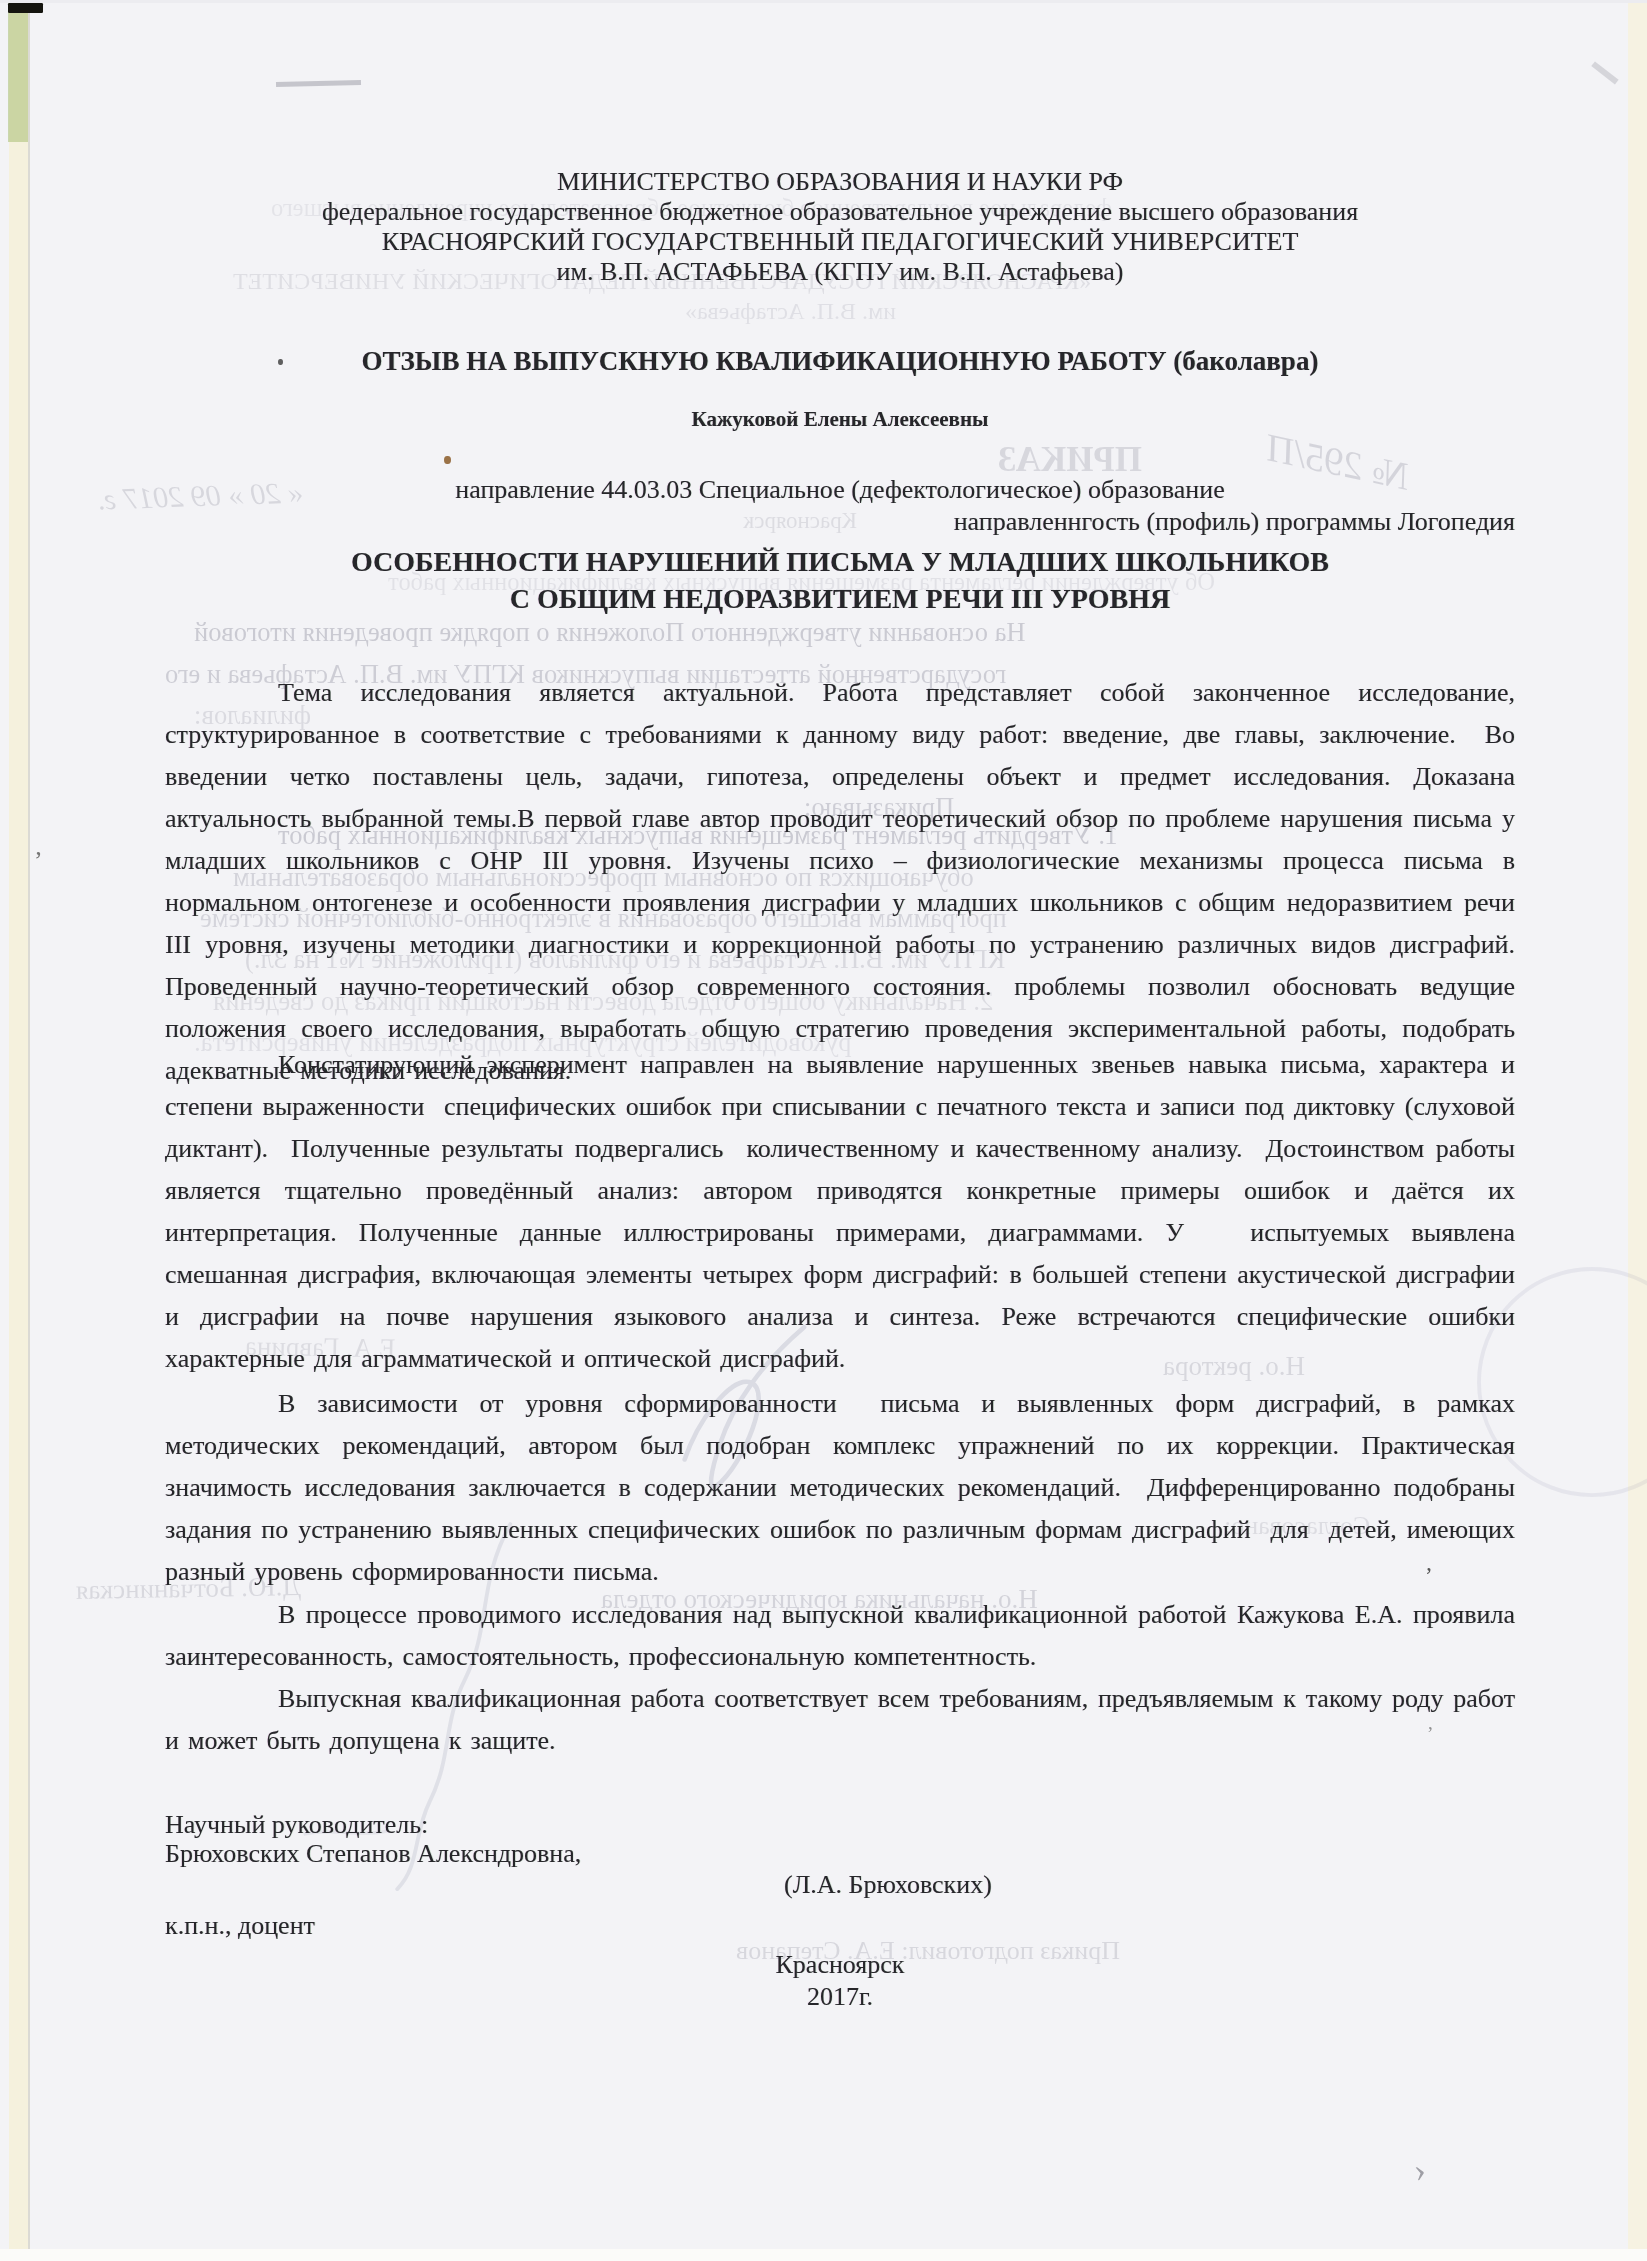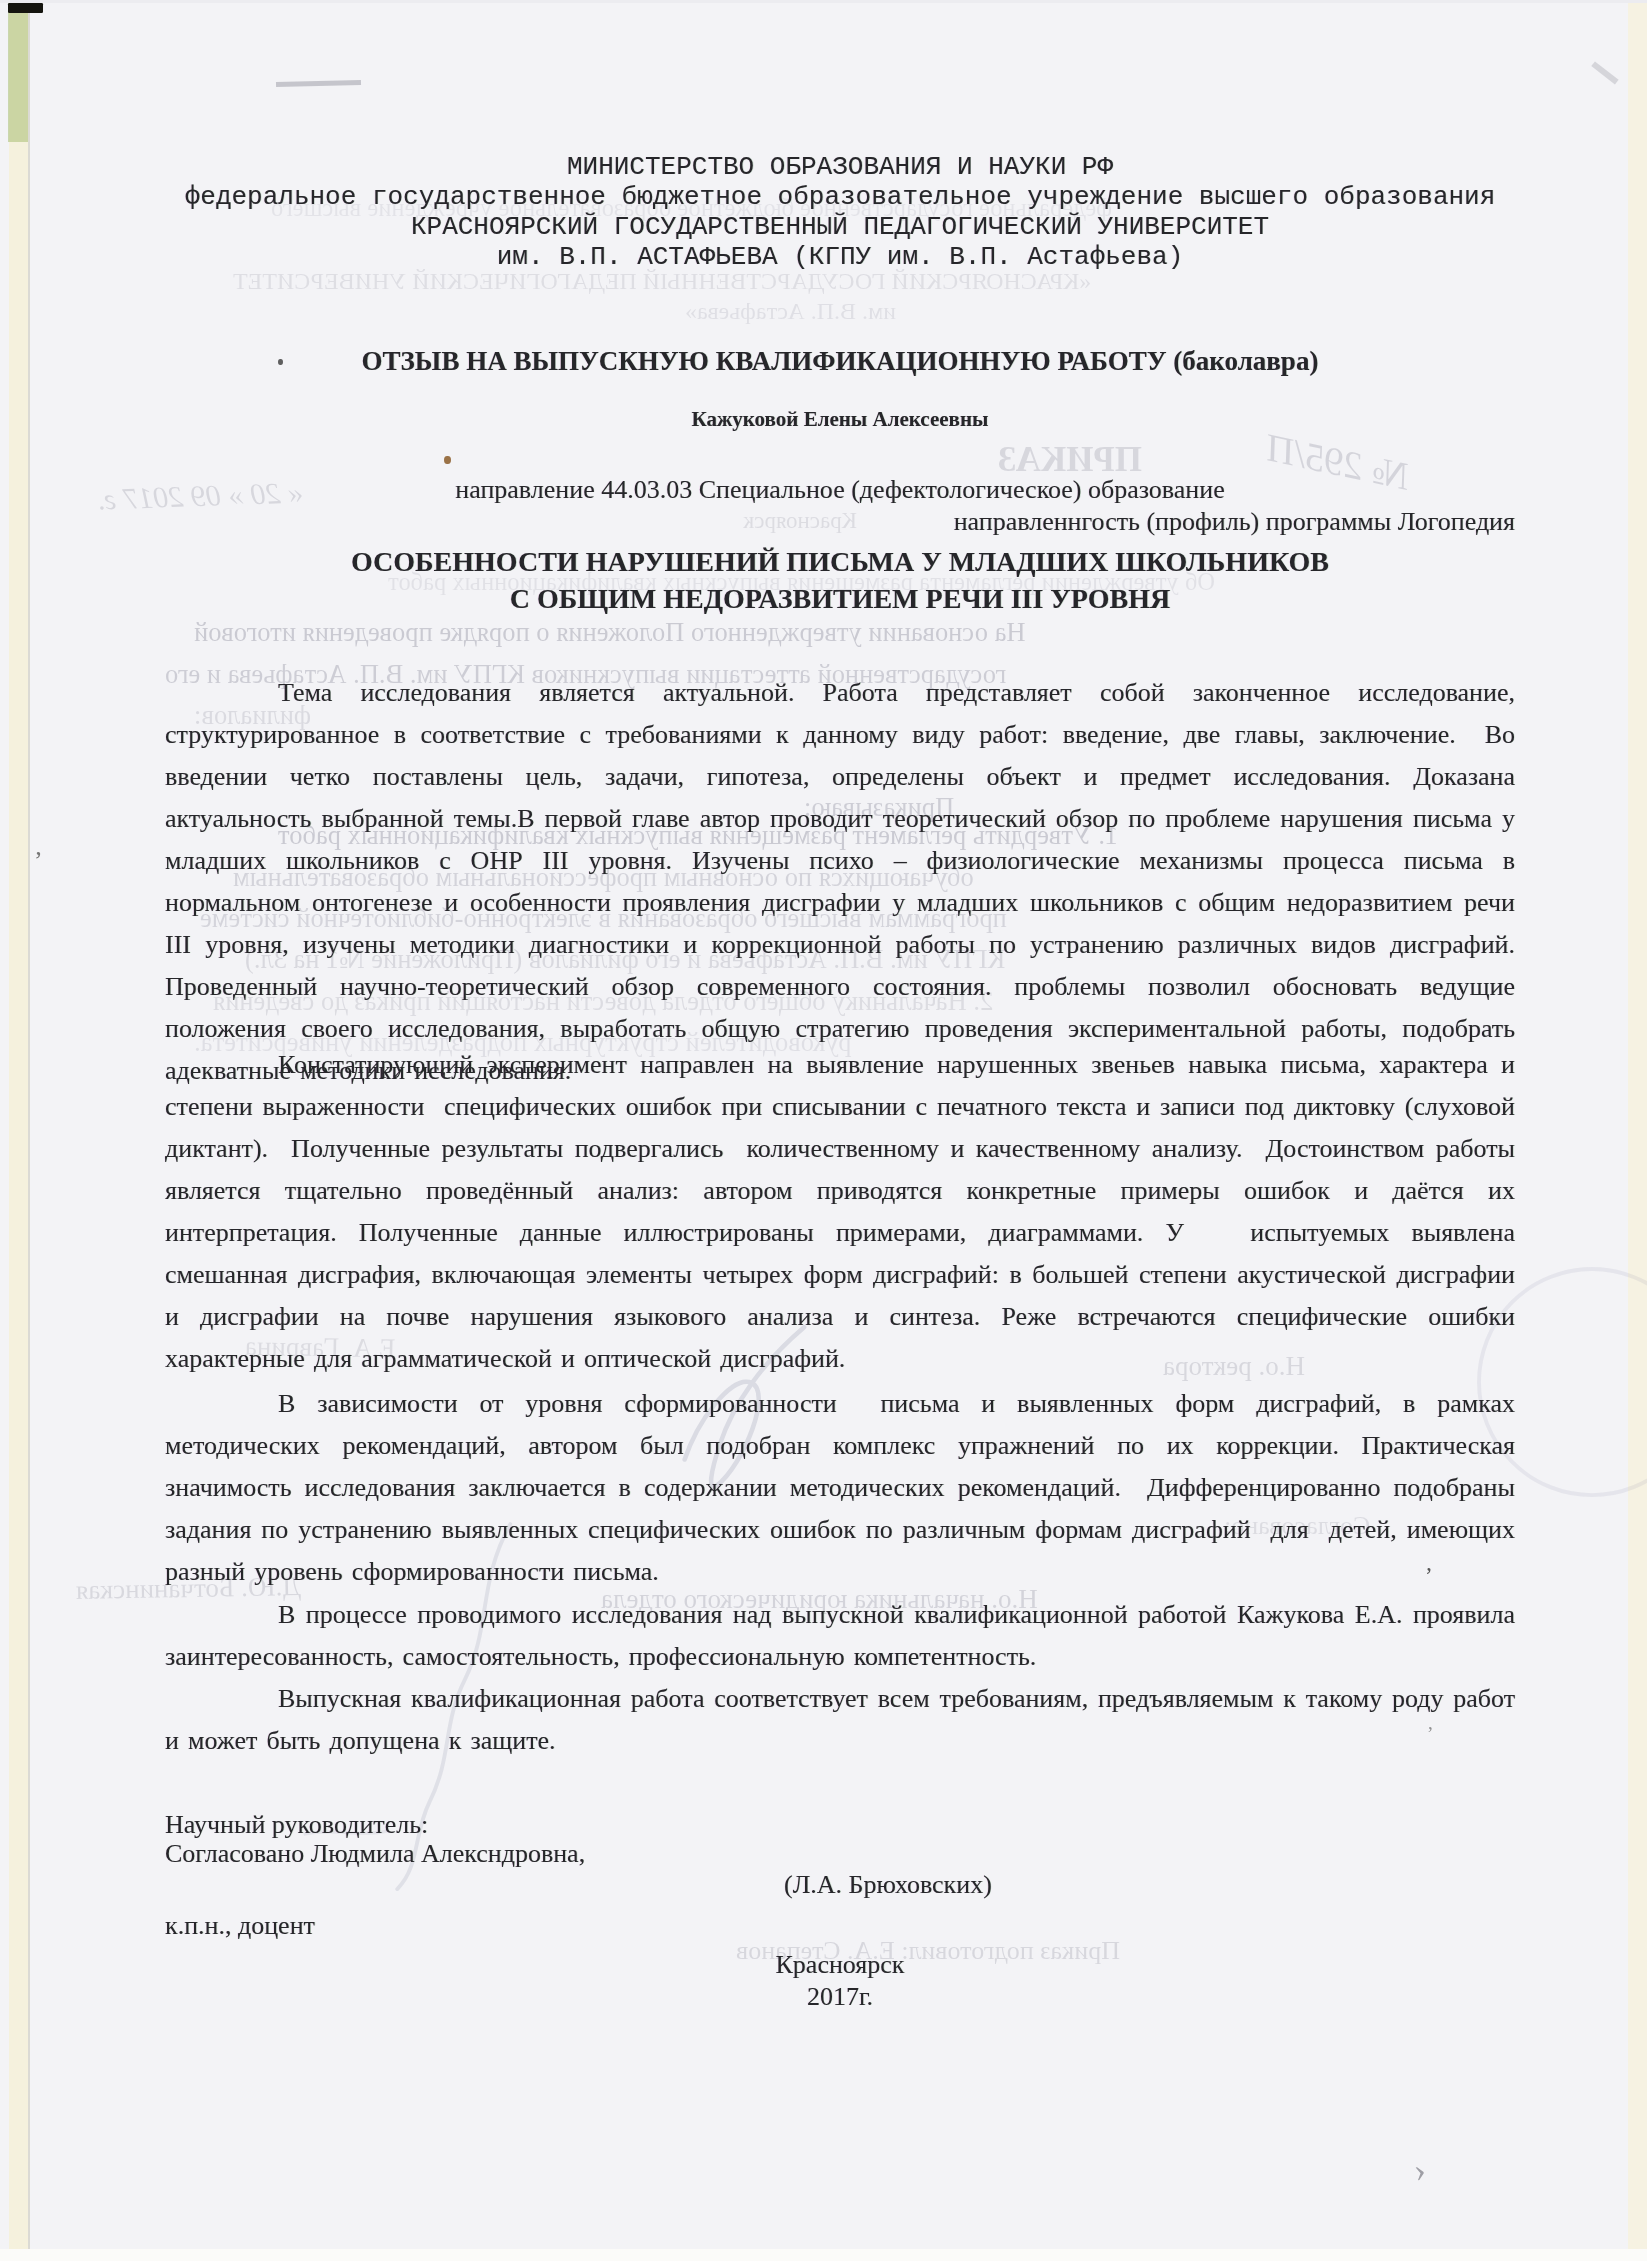--- a/index.html
+++ b/index.html
@@ -11,21 +11,21 @@
   .strip-right{position:absolute;left:1628px;top:0;width:19.4px;height:2261px;background:#f6f2e2;}
   .seam{position:absolute;left:28px;top:0;width:1.9px;height:2261px;background:rgba(190,188,170,.45);}
   .green-edge{position:absolute;left:7.8px;top:2.6px;width:20.7px;height:139px;background:#a8bd72;opacity:.55;}
   .black-corner{position:absolute;left:7.8px;top:2.6px;width:35px;height:10.3px;background:#15150f;border-radius:1.3px;}
   .bottom-band{position:absolute;left:0;top:2249px;width:1647px;height:12.3px;background:#fbfbf9;}
   .top-band{position:absolute;left:0;top:0;width:1647px;height:3.2px;background:#ececf0;}
   .mark{position:absolute;}
   
   .t{position:absolute;text-shadow:0.6px 0 0 rgba(30,120,40,.20),-0.6px 0 0 rgba(190,40,170,.13);}
   .center-block{left:165px;width:1350px;text-align:center;}
-  .hdr{top:152px;font-size:26px;line-height:30px;font-family:Liberation Mono, monospace;}
+  .hdr{top:167px;font-size:26px;line-height:30px;}
   .review-title{top:346px;font-size:27px;font-weight:bold;}
   .author{top:407px;font-size:21px;font-weight:bold;}
   .direction{top:475px;font-size:26px;}
   .profile{top:507px;font-size:26px;text-align:right;}
   .thesis{top:543px;font-size:28px;font-weight:bold;line-height:37px;}
   .para{position:absolute;left:165px;width:1350px;font-size:26px;line-height:42px;
         text-align:justify;text-indent:113px;margin:0;word-spacing:2.6px;white-space:pre-wrap;
         text-shadow:0.6px 0 0 rgba(30,120,40,.20),-0.6px 0 0 rgba(190,40,170,.13);}
   .sigline{left:165px;font-size:26px;}
   .footer-block{left:165px;top:1949px;width:1350px;text-align:center;font-size:26px;line-height:32px;}
@@ -106,21 +106,21 @@
     <div>С ОБЩИМ НЕДОРАЗВИТИЕМ РЕЧИ III УРОВНЯ</div>
   </div>
 
   <p class="para" style="top:672px;">Тема исследования является актуальной. Работа представляет собой законченное исследование, структурированное в соответствие с требованиями к данному виду работ: введение, две главы, заключение.  Во введении четко поставлены цель, задачи, гипотеза, определены объект и предмет исследования. Доказана актуальность выбранной темы.В первой главе автор проводит теоретический обзор по проблеме нарушения письма у младших школьников с ОНР III уровня. Изучены психо – физиологические механизмы процесса письма в нормальном онтогенезе и особенности проявления дисграфии у младших школьников с общим недоразвитием речи III уровня, изучены методики диагностики и коррекционной работы по устранению различных видов дисграфий.   Проведенный научно-теоретический обзор современного состояния. проблемы позволил обосновать ведущие положения своего исследования, выработать общую стратегию проведения экспериментальной работы, подобрать адекватные методики исследования.</p>
   <p class="para" style="top:1044px;">Констатирующий эксперимент направлен на выявление нарушенных звеньев навыка письма, характера и степени выраженности  специфических ошибок при списывании с печатного текста и записи под диктовку (слуховой диктант).  Полученные результаты подвергались  количественному и качественному анализу.  Достоинством работы является тщательно проведённый анализ: автором приводятся конкретные примеры ошибок и даётся их интерпретация. Полученные данные иллюстрированы примерами, диаграммами. У   испытуемых выявлена смешанная дисграфия, включающая элементы четырех форм дисграфий: в большей степени акустической дисграфии и дисграфии на почве нарушения языкового анализа и синтеза. Реже встречаются специфические ошибки характерные для аграмматической и оптической дисграфий.</p>
   <p class="para" style="top:1383px;">В зависимости от уровня сформированности  письма и выявленных форм дисграфий, в рамках методических рекомендаций, автором был подобран комплекс упражнений по их коррекции. Практическая значимость исследования заключается в содержании методических рекомендаций.  Дифференцированно подобраны задания по устранению выявленных специфических ошибок по различным формам дисграфий  для  детей, имеющих разный уровень сформированности письма.</p>
   <p class="para" style="top:1594px;">В процессе проводимого исследования над выпускной квалификационной работой Кажукова Е.А. проявила заинтересованность, самостоятельность, профессиональную компетентность.</p>
   <p class="para" style="top:1678px;">Выпускная квалификационная работа соответствует всем требованиям, предъявляемым к такому роду работ и может быть допущена к защите.</p>
 
   <div class="t sigline" style="top:1810px;">Научный руководитель:</div>
-  <div class="t sigline" style="top:1839px;">Согласовано  Людмила Алексндровна,</div>
+  <div class="t sigline" style="top:1839px;">Брюховских  Степанов Алексндровна,</div>
   <div class="t sigline" style="top:1870px;margin-top:41px;">к.п.н., доцент</div>
   <div class="t" style="left:740px;top:1870px;font-size:26px;margin-left:44px;">(Л.А. Брюховских)</div>
 
   <div class="t footer-block">
     <div>Красноярск</div>
     <div>2017г.</div>
   </div>
 
 </div>
 

